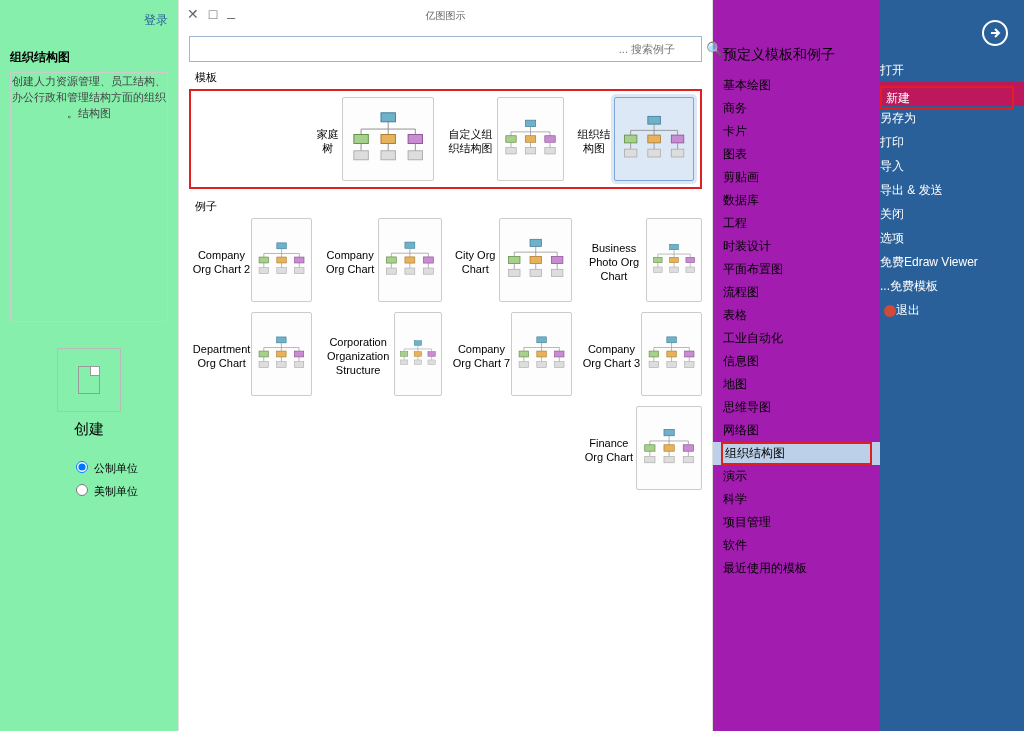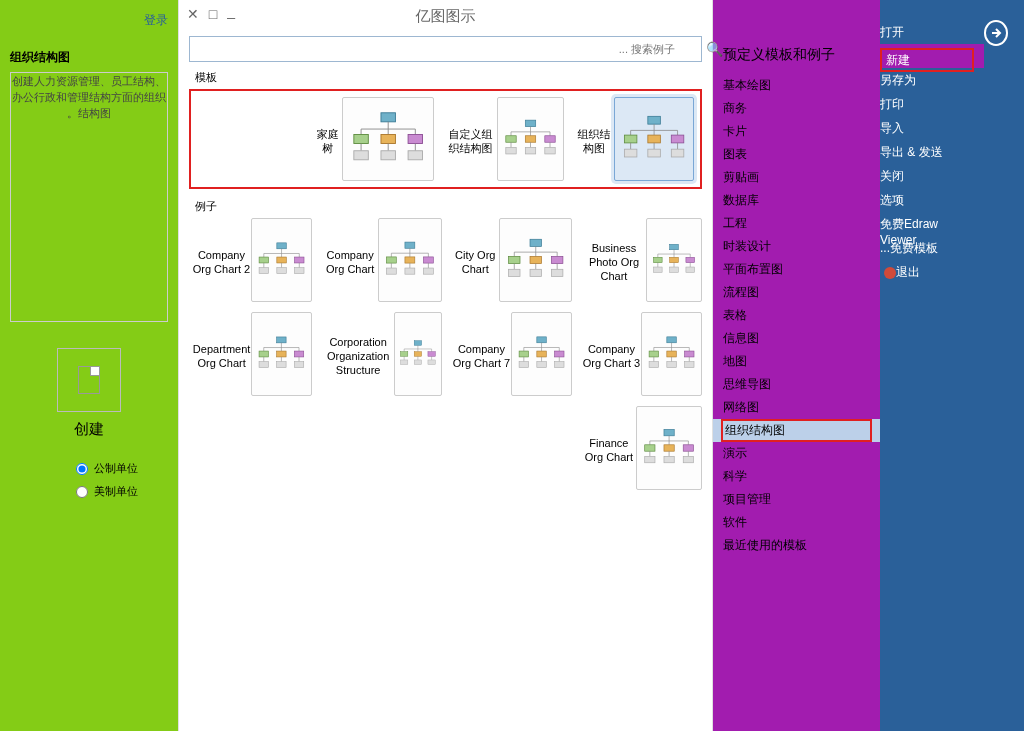--- a/index.html
+++ b/index.html
@@ -1,29 +1,29 @@
 <!DOCTYPE html>
 <html><head>
 <meta charset="utf-8">
 <style>
   * { margin: 0; padding: 0; box-sizing: border-box; font-family: "Microsoft YaHei", sans-serif; }
   body { width: 1024px; height: 731px; overflow: hidden; background: #fff; direction: rtl; }
   .app { display: flex; height: 100%; }
   
   .rail {
-    width: 144px; background: #2a6099; color: #fff; display: flex; 
+    width: 144px; background: #2a6099; color: #fff; display: flex; flex-direction: column;
     padding-top: 20px; font-size: 12px;
   }
   .rail .circle {
     width: 26px; height: 26px; border: 2px solid #fff; border-radius: 50%;
     margin: 0 16px 12px auto; display:flex; align-items:center; justify-content:center;
   }
   .rail .menu { display:flex; flex-direction:column; }
   .rail .item { padding: 4px 14px 4px 0; text-align:left; height: 24px; line-height:16px; cursor:pointer; }
-  .rail .item.selected { background:#a21caf; }
+  .rail .item.selected { background:#be185d; }
   .rail .item .red { border:2px solid #e02020; display:block; padding:2px 4px; margin-right:-4px; }
   .rail .exit-dot {
     width:12px; height:12px; border-radius:50%; background:#d04a3a; display:inline-block;
     vertical-align:middle; margin-left:4px;
   }
   
   .cats {
     width: 168px; background:#a21caf; border-left:1px solid #e0e0e0; display:flex; flex-direction:column;
     padding-top:44px; font-size:12px;
   }
@@ -31,21 +31,21 @@
   .cats .cat { padding:3px 10px; text-align:left; cursor:pointer; }
   .cats .cat.selected { background:#bcd0e9; }
   .cats .cat .red { border:2px solid #e02020; display:block; padding:1px 2px; margin:-3px -2px; }
   
   .gallery {
     flex:1; background:#fff; display:flex; flex-direction:column; border-left:1px solid #e0e0e0;
     direction: rtl;
   }
   .titlebar { height:32px; display:flex; align-items:center; justify-content:center; font-size:11px; color:#666; position:relative; }
   .winbtns { position:absolute; left:8px; top:6px; display:flex; gap:10px; font-size:14px; color:#666; direction:ltr;}
-  .titlebar .appname { font-size:15px; }
+  .titlebar .appname { font-size:10px; }
   .searchrow { height:34px; padding:4px 10px; display:flex; align-items:center; }
   .searchrow input {
     flex:1; height:26px; border:1px solid #9db7d1; padding:0 26px 0 8px; font-size:11px;
     direction: rtl; text-align: right;
   }
   .searchrow .mag {
     width:26px; height:26px; margin-right:-26px; z-index:1; display:flex; align-items:center; justify-content:center;
     color:#3b72ab; font-size:14px;
   }
   .scroll { flex:1; overflow:auto; padding: 0 10px 10px; }
@@ -54,38 +54,38 @@
   .grid { display:flex; flex-wrap:wrap; gap:10px; flex-direction: row; justify-content:flex-start; }
   .tpl { width:120px; display:flex; flex-direction:row; align-items:center; cursor:pointer; }
   .tpl .thumb {
     width:110px; height:84px; border:1px solid #ccc; background:#fdfdfd; display:flex; align-items:center; justify-content:center;
     font-size:9px; color:#888; border-radius:2px;
   }
   .tpl.selected .thumb { border:1px solid #7aa7d6; background:#dce8f5; box-shadow:0 0 0 3px #dce8f5; }
   .tpl .cap { font-size:11px; text-align:center; margin-top:4px; line-height:14px; min-height:28px; }
   
   .preview {
-    width: 178px; background:#84cc16; display:flex; flex-direction:column; padding:6px 10px; font-size:11px;
+    width: 178px; background:#86efac; display:flex; flex-direction:column; padding:6px 10px; font-size:11px;
     direction: rtl;
   }
   .preview .login { color:#2a6099; font-size:12px; padding:6px 0 20px; }
   .preview .ptitle { font-weight:bold; font-size:12px; text-align:left; margin-bottom:6px; }
   .preview .pbox { border:1px solid #ccc; height:250px; padding:0; font-size:11px; color:#444; text-align:center; line-height:16px; }
   .preview .createbox {
     width:64px; height:64px; border:1px solid #bbb; margin:26px auto 6px; display:flex; flex-direction:column;
     align-items:center; justify-content:center;
   }
   .preview .createbox .sheet { width:22px; height:28px; border:1px solid #999; position:relative; }
   .preview .createbox .sheet::after {
     content:""; position:absolute; top:0; right:0; width:8px; height:8px; border-left:1px solid #999; border-bottom:1px solid #999;
     background:#fff;
   }
   .preview .createlabel { text-align:center; font-size:15px; margin-top:2px; }
   .preview .radios { margin-top:22px; display:flex; flex-direction:column; gap:8px; align-items:flex-start; padding-right:30px;}
-  .preview .radios label { display:flex; align-items:center; gap:6px; flex-direction: row-reverse; }
+  .preview .radios label { display:flex; align-items:flex-start; gap:6px; flex-direction: row-reverse; }
   .preview .radios input { width:12px; height:12px; }
   
   svg.mini { width:100%; height:100%; }
 </style>
 </head>
 <body>
 
 <div class="app">
 
   <div class="rail">
@@ -118,20 +118,21 @@
         <div class="cat">商务</div>
         <div class="cat">卡片</div>
         <div class="cat">图表</div>
         <div class="cat">剪贴画</div>
         <div class="cat">数据库</div>
         <div class="cat">工程</div>
         <div class="cat">时装设计</div>
         <div class="cat">平面布置图</div>
         <div class="cat">流程图</div>
         <div class="cat">表格</div>
+        <div class="cat">工业自动化</div>
         <div class="cat">信息图</div>
         <div class="cat">地图</div>
         <div class="cat">思维导图</div>
         <div class="cat">网络图</div>
         <div class="cat selected">
           <span class="red">组织结构图</span>
         </div>
         <div class="cat">演示</div>
         <div class="cat">科学</div>
         <div class="cat">项目管理</div>

